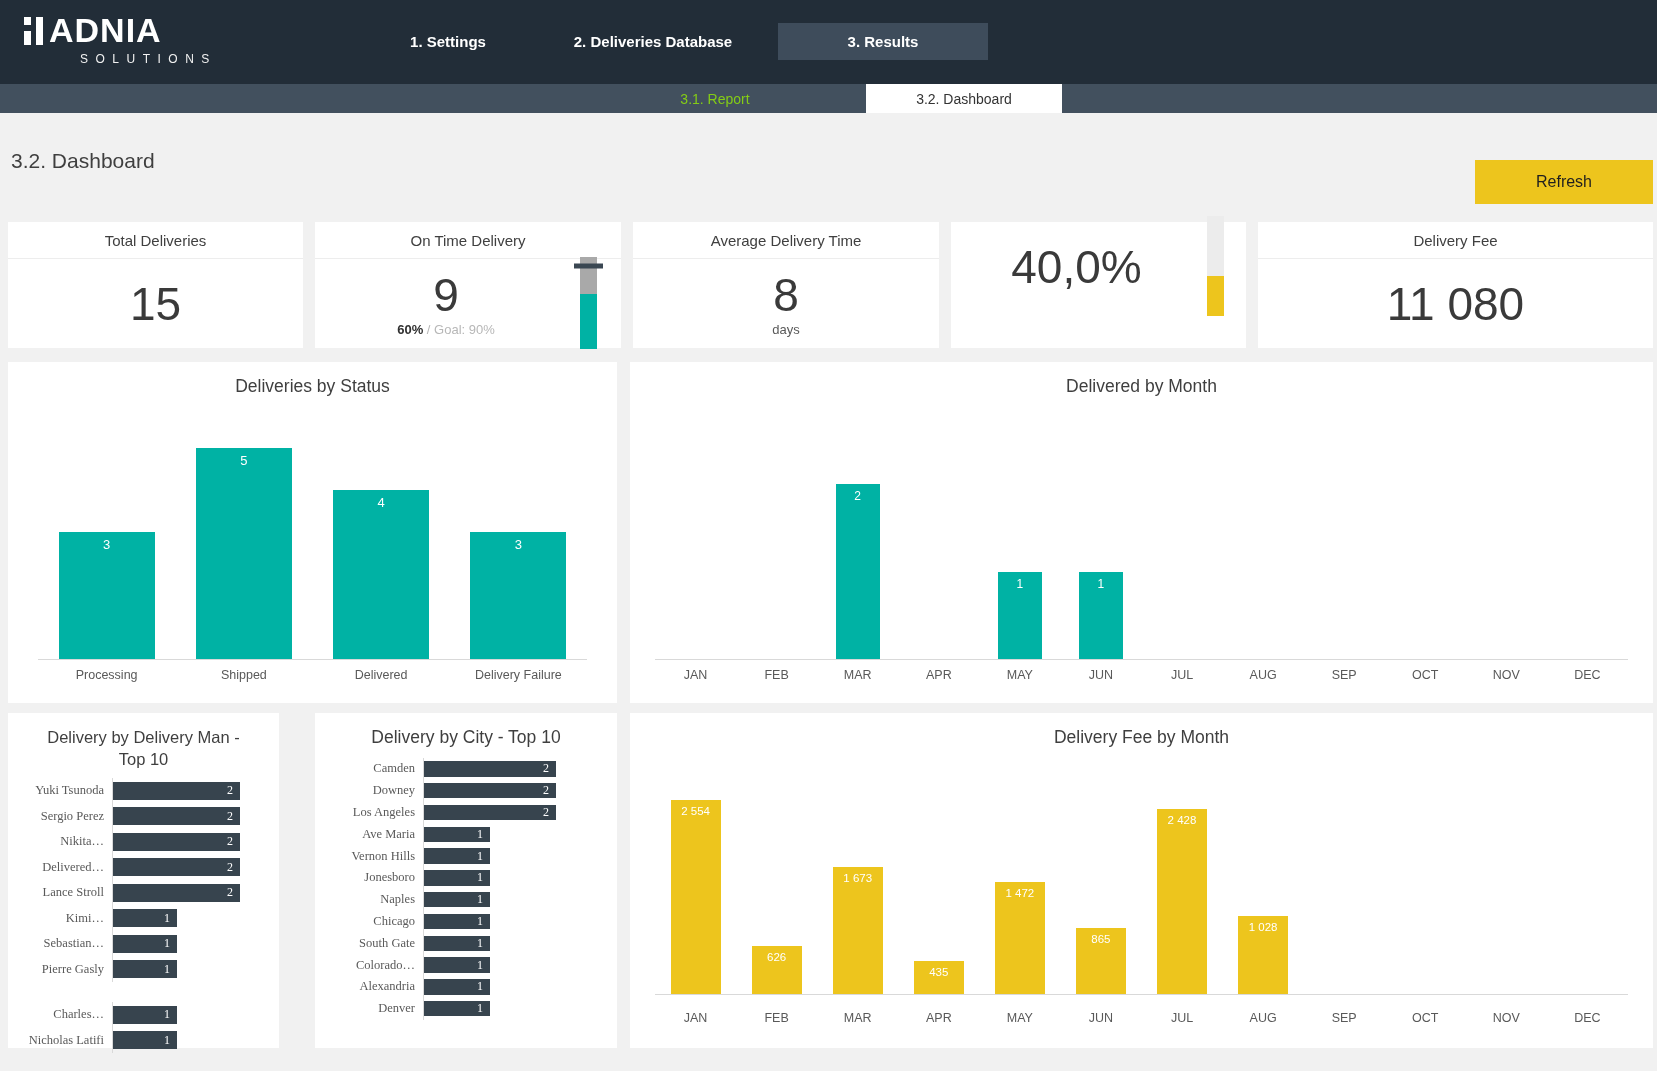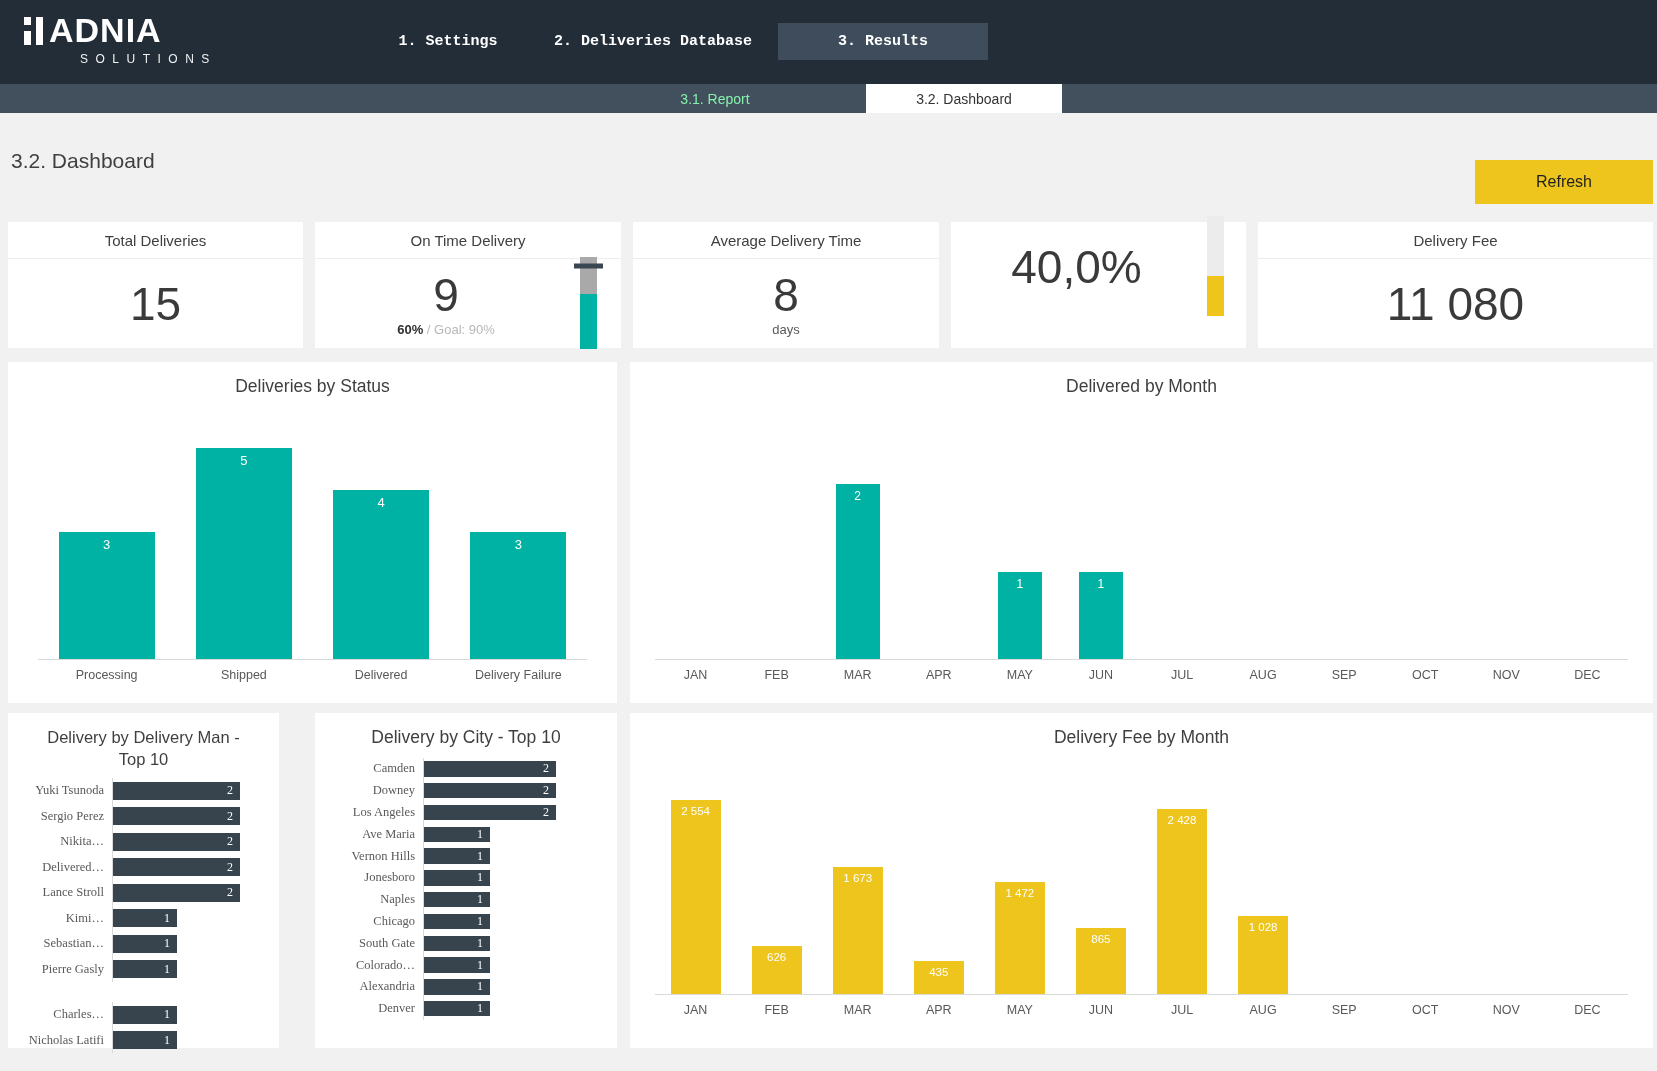--- a/index.html
+++ b/index.html
@@ -11,29 +11,29 @@
   #topnav{position:absolute;left:0;top:0;width:1657px;height:84px;background:#222D38;}
   .logo{position:absolute;left:24px;top:15px;}
   .logo-row{display:flex;align-items:flex-end;gap:6px;}
   .logo-icon{display:flex;align-items:flex-end;gap:5px;}
   .logo-icon .col{display:flex;flex-direction:column;gap:6px;}
   .logo-icon .dot{width:7px;height:8px;background:#fff;}
   .logo-icon .seg{width:7px;height:14px;background:#fff;}
   .logo-icon .bar{width:7px;height:28px;background:#fff;}
   .logo-name{color:#fff;font-size:34px;font-weight:700;letter-spacing:1px;line-height:30px;}
   .logo-sub{color:#f2f2f2;font-size:12px;letter-spacing:7.5px;margin-top:7px;margin-left:56px;}
-  .nav-tabs{position:absolute;left:368px;top:23px;height:37px;display:flex;font-family:Liberation Mono, monospace;}
+  .nav-tabs{position:absolute;left:368px;top:23px;height:37px;display:flex;}
   .nav-tab{display:flex;align-items:center;justify-content:center;color:#fff;font-size:15px;font-weight:600;cursor:pointer;}
   .nav-tab.w1{width:160px;}
   .nav-tab.w2{width:250px;}
   .nav-tab.w3{width:210px;}
   .nav-tab.active{background:#3E4C5B;}
   
   #subnav{position:absolute;left:0;top:84px;width:1657px;height:29px;background:#42505E;}
-  .subnav-item{position:absolute;top:0;height:29px;display:flex;align-items:center;justify-content:center;color:#86efac;font-size:14px;cursor:pointer;}
+  .subnav-item{position:absolute;top:0;height:29px;display:flex;align-items:center;justify-content:center;color:#84cc16;font-size:14px;cursor:pointer;}
   #subnav-report{left:640px;width:150px;}
   #subnav-dash{left:866px;width:196px;background:#fff;color:#333;}
   
   #page-title{position:absolute;left:11px;top:149px;font-size:21px;color:#3f3f3f;}
   #refresh{position:absolute;left:1475px;top:160px;width:178px;height:44px;background:#EDC51D;
     display:flex;align-items:center;justify-content:center;font-size:16px;color:#1f1f1f;cursor:pointer;}
   
   .card{position:absolute;background:#fff;box-sizing:border-box;}
   
   .kpi{top:222px;height:126px;}
@@ -60,24 +60,24 @@
   .chart-title{text-align:center;font-size:17.5px;color:#3f3f3f;margin-top:13px;line-height:22px;}
   #card-status{left:8px;top:362px;width:609px;height:341px;}
   #card-month{left:630px;top:362px;width:1023px;height:341px;}
   #card-man{left:8px;top:713px;width:271px;height:335px;}
   #card-city{left:315px;top:713px;width:302px;height:335px;}
   #card-fee{left:630px;top:713px;width:1023px;height:335px;}
   #card-man .chart-title{font-size:16.5px;padding:0 34px;}
   .plot{display:flex;align-items:flex-end;border-bottom:1px solid #d9d9d9;}
   #card-status .plot{margin:30px 30px 0;height:232px;}
   #card-month .plot{margin:22px 25px 0;height:240px;}
-  #card-fee .plot{margin:46px 25px 0;height:200px;}
+  #card-fee .plot{margin:46px 25px 8px;height:200px;}
   .cats{display:flex;}
   #card-status .cats{margin:0 30px;}
-  #card-month .cats,#card-fee .cats{margin:0 25px;}
+  #card-month .cats,#card-fee .cats{margin:0 25px;justify-content:center;}
   .cat{flex:1;text-align:center;font-size:12.5px;color:#595959;margin-top:8px;white-space:nowrap;overflow:hidden;}
   .vslot{flex:1;display:flex;align-items:flex-end;justify-content:center;height:100%;}
   .vbar{display:flex;justify-content:center;align-items:flex-start;}
   .dl{color:#fff;}
   .vbar .dl{margin-top:5px;white-space:nowrap;}
   #card-status .dl{font-size:13px;}
   #card-month .dl{font-size:12px;}
   #card-fee .dl{font-size:11.5px;}
   .hrows{margin-top:6px;}
   #card-man .hrows{margin:8px 18px 0 4px;}

